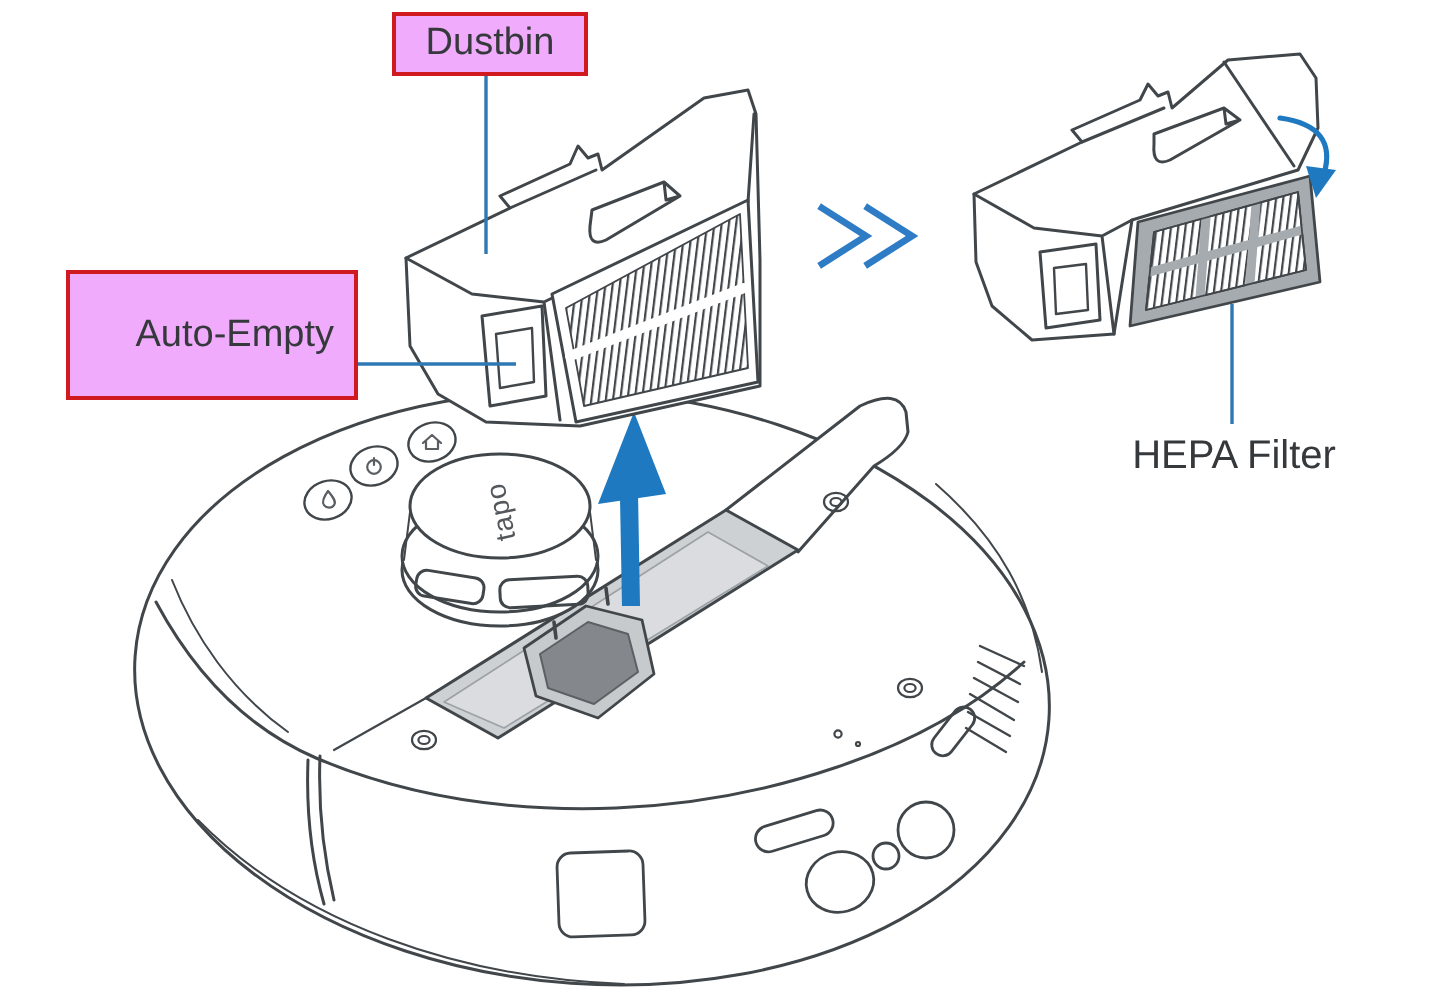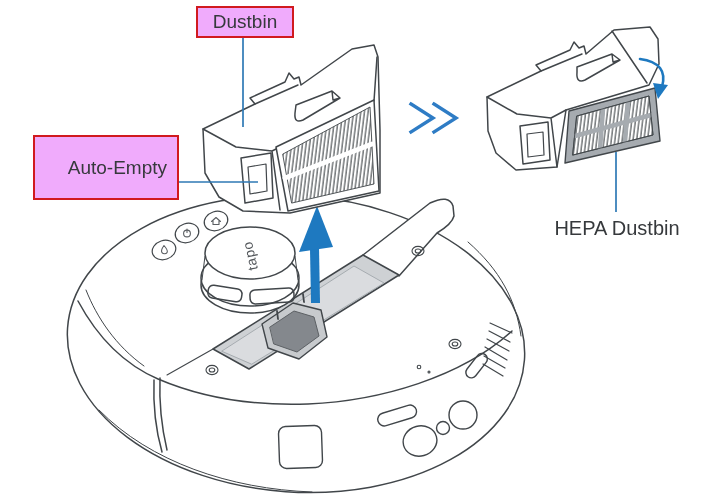--- a/index.html
+++ b/index.html
@@ -182,16 +182,16 @@
 
   <div class="callout dustbin">
     <span>Dustbin</span>
   </div>
 
   <div class="callout autoempty">
     <span>Auto-Empty</span>
   </div>
 
   <div class="plainlabel">
-    <span>HEPA Dustbin</span>
+    <span>HEPA Filter</span>
   </div>
 
 </div>
 
 </body></html>

